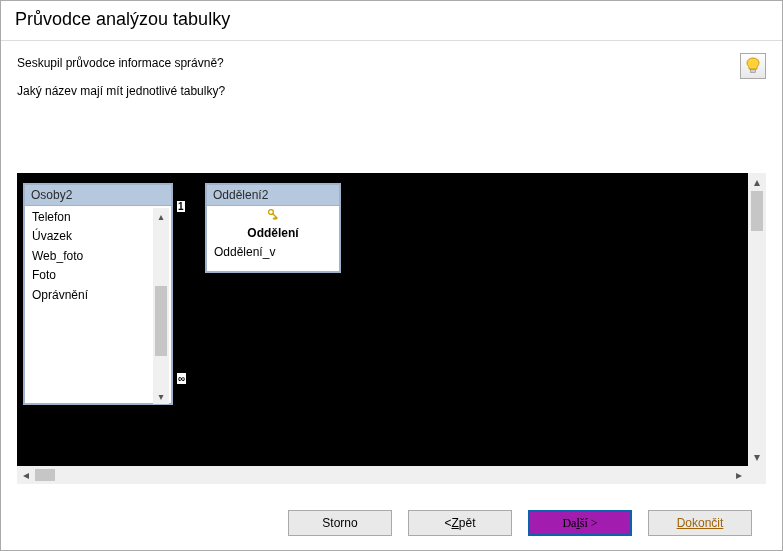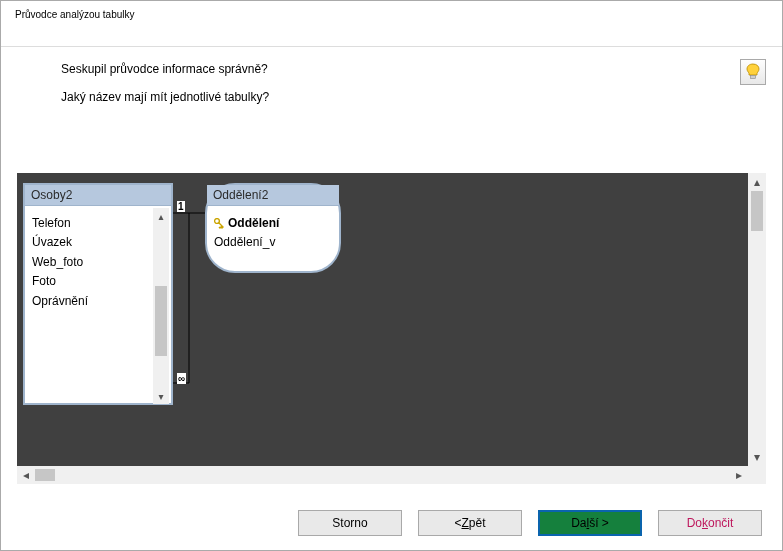--- a/index.html
+++ b/index.html
@@ -9,28 +9,27 @@
     font-size: 12px;
     background: #fff;
     color: #000;
     width: 783px;
     height: 551px;
     border: 1px solid #aaa;
     position: relative;
     overflow: hidden;
   }
   .titlebar {
-    padding: 8px 14px 26px 14px;
-    font-size: 10px;
+    padding: 8px 14px 10px 14px;
+    font-size: 18px;
     border-bottom: 1px solid #ddd;
   }
   .content {
     padding: 12px 16px 0 16px;
     position: relative;
-    margin-left: 44px;
   }
   .intro p { margin: 2px 0; line-height: 1.35; }
   .hint-btn {
     position: absolute;
     top: 12px;
     right: 16px;
     width: 26px;
     height: 26px;
     border: 1px solid #a9a9a9;
     background: linear-gradient(#fefefe,#e8e8e8);
@@ -56,21 +55,21 @@
   }
   .canvas-wrap {
     position: absolute;
     left: 16px; right: 16px;
     top: 172px;
     bottom: 66px;
   }
   .canvas {
     position: absolute;
     left: 0; right: 18px; top: 0; bottom: 18px;
-    background: #404040;
+    background: #000000;
     overflow: hidden;
   }
   .vscroll {
     position: absolute; right: 0; top: 0; bottom: 18px; width: 18px;
     background: #f0f0f0;
     display: flex; flex-direction: column; align-items: center;
   }
   .vscroll .arrow { width: 18px; height: 18px; display:flex;align-items:center;justify-content:center;color:#555;cursor:pointer;}
   .vscroll .track { flex: 1; width: 18px; position: relative; }
   .vscroll .thumb { position:absolute; top:0; left:3px; width:12px; height:40px; background:#c6c6c6; }
@@ -92,31 +91,31 @@
   .table-box .hdr {
     background: #b6c8de;
     color: #2b2b2b;
     padding: 3px 6px;
     font-size: 12px;
     border-bottom: 1px solid #9fb4cc;
     cursor: move;
   }
   .table-box .body {
     position: relative;
-    padding: 8px 0;
+    padding: 2px 0;
   }
   .table-box .row {
     padding: 1px 7px;
     white-space: nowrap;
     cursor: default;
     line-height: 1.45;
     display:flex;align-items:center;gap:4px;
   }
   .table-box .row.italic { font-style: italic; }
-  .table-box .row.bold { font-weight: bold; }
+  .table-box .row.bold { font-weight: bold; flex-direction: column; }
   .inner-scroll {
     position: absolute; right:2px; top:2px; bottom:2px; width:16px;
     background:#f0f0f0;
     display:flex;flex-direction:column;
   }
   .inner-scroll .arrow{height:16px;display:flex;align-items:center;justify-content:center;color:#555;cursor:pointer;font-size:10px;}
   .inner-scroll .track{flex:1;position:relative;}
   .inner-scroll .thumb{position:absolute;top:62px;left:2px;width:12px;height:70px;background:#c6c6c6;}
 
   .rel-label {
@@ -128,33 +127,33 @@
   }
 
   .footer {
     position: absolute;
     left:0; right:0; bottom:0;
     height: 54px;
     display:flex;
     justify-content:flex-end;
     align-items:center;
     gap:16px;
-    padding: 0 20px;
+    padding: 0 30px;
   }
   .btn {
     width: 104px;
     height: 26px;
     border: 1px solid #a9a9a9;
     background: #e9e9e9;
     display:flex;align-items:center;justify-content:center;
     cursor:pointer;
     font-size:12px;
   }
-  .btn.default { border: 2px solid #0a64ad; background:#15803d; }
-  .btn.disabled { color:#be185d; cursor:default; }
+  .btn.default { border: 2px solid #0a64ad; background:#a21caf;font-family:Liberation Serif, serif; }
+  .btn.disabled { color:#a16207; cursor:default;text-decoration:underline; }
   .mn { text-decoration: underline; }
   svg.rel-line { position:absolute; overflow:visible; pointer-events:none; }
 </style>
 </head>
 <body>
 
 <div class="titlebar">Průvodce analýzou tabulky</div>
 
 <div class="content">
   <div class="intro">
@@ -202,21 +201,21 @@
         <div class="inner-scroll">
           <div class="arrow">▴</div>
           <div class="track">
               <div class="thumb"></div>
             </div>
           <div class="arrow">▾</div>
         </div>
       </div>
     </div>
 
-    <div class="table-box" style="left:188px; top:10px; width:136px; height:90px;border-radius:30px;">
+    <div class="table-box" style="left:188px; top:10px; width:136px; height:90px;">
       <div class="hdr">Oddělení2</div>
       <div class="body">
         <div class="row bold">
           <svg width="10" height="12" viewBox="0 0 10 12">
             <circle cx="3" cy="3" r="2.4" fill="none" stroke="#caa400" stroke-width="1.4"></circle>
             <path d="M4.5 4.5 L9 9 L8 10 L7 9 L6 10 L5 9" fill="none" stroke="#caa400" stroke-width="1.4"></path>
           </svg>
           <span>Oddělení</span>
         </div>
         <div class="row">Oddělení_v</div>

